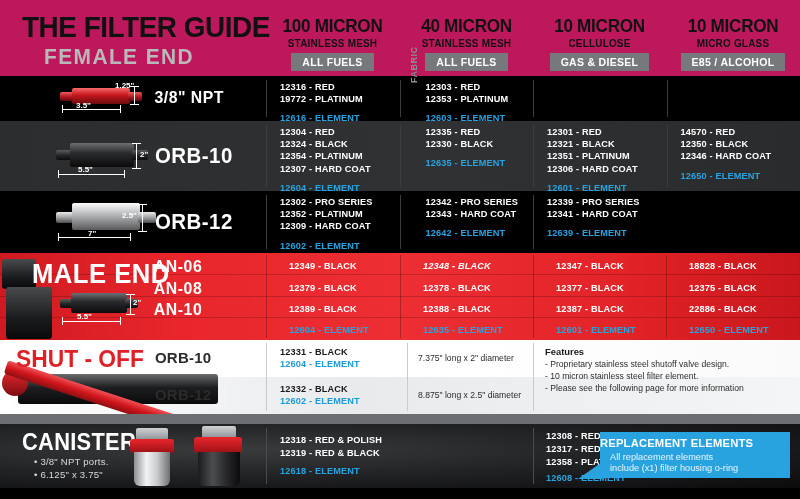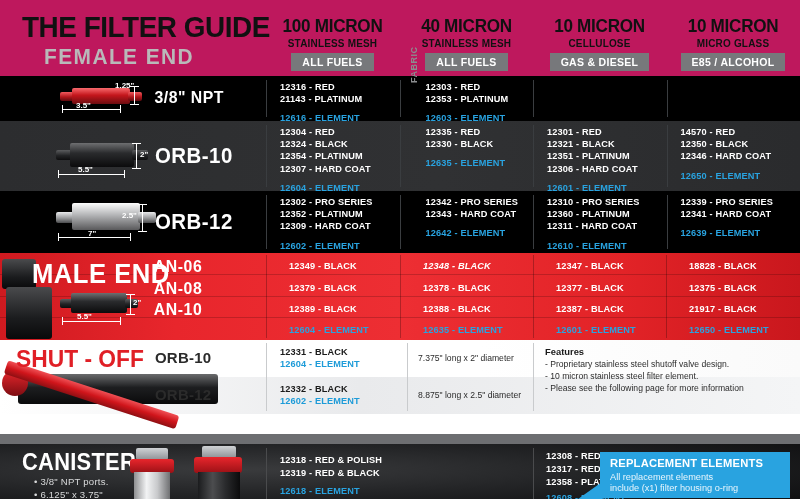--- a/index.html
+++ b/index.html
@@ -74,21 +74,21 @@
     letter-spacing:0.5px; transform:scaleX(0.95); transform-origin:left top;
   }
   .male-an {
     position:absolute; left:152px; font-family:"Liberation Sans Narrow","Liberation Sans",sans-serif;
     font-weight:bold; font-size:17px; color:#fff; letter-spacing:0.6px; transform:scaleX(0.93);
   }
   .male-cell { position:absolute; font-weight:bold; font-size:9.2px; color:#fff; letter-spacing:0.15px; white-space:nowrap; }
   .male-cell.el { color:#29a3e0; }
 
   
-  .shut-wrap { position:relative; width:800px; height:94px; overflow:hidden; background:#fff; }
+  .shut-wrap { position:relative; width:800px; height:74px; overflow:hidden; background:#fff; }
   .shut-r1 { position:absolute; left:0; top:0; width:800px; height:37px; background:linear-gradient(to right,#ffffff 0%,#ffffff 60%,#fafafa 100%); }
   .shut-r2 { position:absolute; left:0; top:37px; width:800px; height:37px; background:linear-gradient(to right,#ffffff 0%,#e9eaec 45%,#f4f5f6 100%); }
   .shut-title {
     position:absolute; left:16px; top:5px; font-weight:bold; font-size:24px; color:#e01f26;
     letter-spacing:0px; transform:scaleX(0.95); transform-origin:left top;
   }
   .shut-orb { position:absolute; left:155px; font-weight:bold; font-size:15px; color:#2b2b2b; letter-spacing:0.2px; }
   .shut-pn { position:absolute; left:280px; font-weight:bold; font-size:9.2px; color:#1a1a1a; letter-spacing:0.15px; white-space:nowrap; }
   .shut-pn.el { color:#1d9bd8; }
   .shut-dim { position:absolute; left:418px; font-size:8.6px; color:#2b2b2b; white-space:nowrap; }
@@ -104,21 +104,21 @@
     background:radial-gradient(ellipse at 30% 40%, #3a3b3d 0%, #232426 45%, #0b0b0c 100%); }
   .can-title { position:absolute; left:22px; top:5px; font-weight:bold; font-size:23px; color:#fff; letter-spacing:0.3px; transform:scaleX(0.95); transform-origin:left top; }
   .can-bullet { position:absolute; left:34px; font-size:9.6px; color:#d8d9da; letter-spacing:0.2px; }
   .can-pn { position:absolute; font-weight:bold; font-size:9.2px; color:#fff; letter-spacing:0.15px; white-space:nowrap; }
   .can-pn.el { color:#29a3e0; }
   .can-div { position:absolute; top:4px; height:56px; width:1px; background:#4a4b4d; }
 
   .callout { position:absolute; left:600px; top:8px; width:190px; height:46px; background:#29a3e0; }
   .callout-tail { position:absolute; left:578px; top:38px; width:0;height:0;
      border-left:24px solid transparent; border-bottom:17px solid #29a3e0; }
-  .callout-h { position:absolute; left:10px; top:5px; font-weight:bold; font-size:11.2px; color:#fff; letter-spacing:0.2px; }
+  .callout-h { position:absolute; left:0; top:5px; font-weight:bold; font-size:11.2px; color:#fff; letter-spacing:0.2px; }
   .callout-t { position:absolute; left:10px; top:20px; font-size:9.2px; color:#e8f6fd; line-height:11px; }
 
   
   .img-tank { position:absolute; left:0; top:76px; width:48px; height:276px; }
   .tank-body { position:absolute; left:4px; top:22px; width:34px; height:254px;
      background:linear-gradient(to right,#5d0a0e 0%,#c4161c 22%,#f0474b 42%,#b01318 70%,#4d080b 100%); }
   .tank-cap { position:absolute; left:0px; top:8px; width:44px; height:22px; border-radius:3px;
      background:linear-gradient(to right,#7d0d12 0%,#d81d24 30%,#ff6a6d 50%,#9c1116 80%,#3d0609 100%); }
   .tank-clip { position:absolute; left:0px; top:168px; width:22px; height:30px;
      background:linear-gradient(to bottom,#e8e8e8,#9a9a9a); clip-path:polygon(0 0,100% 18%,78% 100%,0 85%); }
@@ -202,21 +202,21 @@
         <div class="dimline-v" style="left:134px;top:10px;height:19px;"></div>
         <div class="dimtick" style="left:130px;top:10px;width:9px;height:1px;background:#fff;"></div>
         <div class="dimtick" style="left:130px;top:28px;width:9px;height:1px;background:#fff;"></div>
         <div class="dim" style="left:115px;top:5px;">1.25"</div>
         <div class="lbl-name" style="left:152px;top:12px;font-size:17px;">3/8" NPT</div>
       </div>
 
       <div class="cell c-data">
         <div class="divider" style="left:0;"></div>
         <div class="pn">12316 - RED</div>
-        <div class="pn">21143 - PLATINUM</div>
+        <div class="pn">19772 - PLATINUM</div>
         <div class="pn el gap">12616 - ELEMENT</div>
       </div>
 
       <div class="cell c-data" style="padding-left:26px;">
         <div class="divider" style="left:0;"></div>
         <div style="position:absolute;left:9px;top:7px;font-family:'Liberation Sans Narrow','Liberation Sans',sans-serif;font-weight:bold;font-size:9px;color:#8b8d8f;letter-spacing:0.5px;transform:rotate(-90deg);transform-origin:left top;white-space:nowrap;">FABRIC</div>
         <div class="pn">12303 - RED</div>
         <div class="pn">12353 - PLATINUM</div>
         <div class="pn el gap">12603 - ELEMENT</div>
       </div>
@@ -308,27 +308,20 @@
         <div class="pn el gap">12602 - ELEMENT</div>
       </div>
 
       <div class="cell c-data" style="padding-left:26px;">
         <div class="divider" style="left:0;"></div>
         <div class="pn">12342 - PRO SERIES</div>
         <div class="pn">12343 - HARD COAT</div>
         <div class="pn el gap">12642 - ELEMENT</div>
       </div>
 
-      <div class="cell c-data">
-        <div class="divider" style="left:0;"></div>
-        <div class="pn">12310 - PRO SERIES</div>
-        <div class="pn">12360 - PLATINUM</div>
-        <div class="pn">12311 - HARD COAT</div>
-        <div class="pn el gap">12610 - ELEMENT</div>
-      </div>
 
       <div class="cell c-data">
         <div class="divider" style="left:0;"></div>
         <div class="pn">12339 - PRO SERIES</div>
         <div class="pn">12341 - HARD COAT</div>
         <div class="pn el gap">12639 - ELEMENT</div>
       </div>
     </div>
 
     <div class="male-wrap">
@@ -376,21 +369,21 @@
       <div class="male-cell" style="left:423px;top:51px;">12388 - BLACK</div>
       <div class="male-cell el" style="left:423px;top:72px;">12635 - ELEMENT</div>
 
       <div class="male-cell" style="left:556px;top:8px;">12347 - BLACK</div>
       <div class="male-cell" style="left:556px;top:30px;">12377 - BLACK</div>
       <div class="male-cell" style="left:556px;top:51px;">12387 - BLACK</div>
       <div class="male-cell el" style="left:556px;top:72px;">12601 - ELEMENT</div>
 
       <div class="male-cell" style="left:689px;top:8px;">18828 - BLACK</div>
       <div class="male-cell" style="left:689px;top:30px;">12375 - BLACK</div>
-      <div class="male-cell" style="left:689px;top:51px;">21917 - BLACK</div>
+      <div class="male-cell" style="left:689px;top:51px;">22886 - BLACK</div>
       <div class="male-cell el" style="left:689px;top:72px;">12650 - ELEMENT</div>
     </div>
 
     <div class="shut-wrap">
       <div class="shut-r1"></div>
       <div class="shut-r2"></div>
 
       <div class="so-img">
         <div class="so-body"></div>
         <div class="so-knob"></div>

